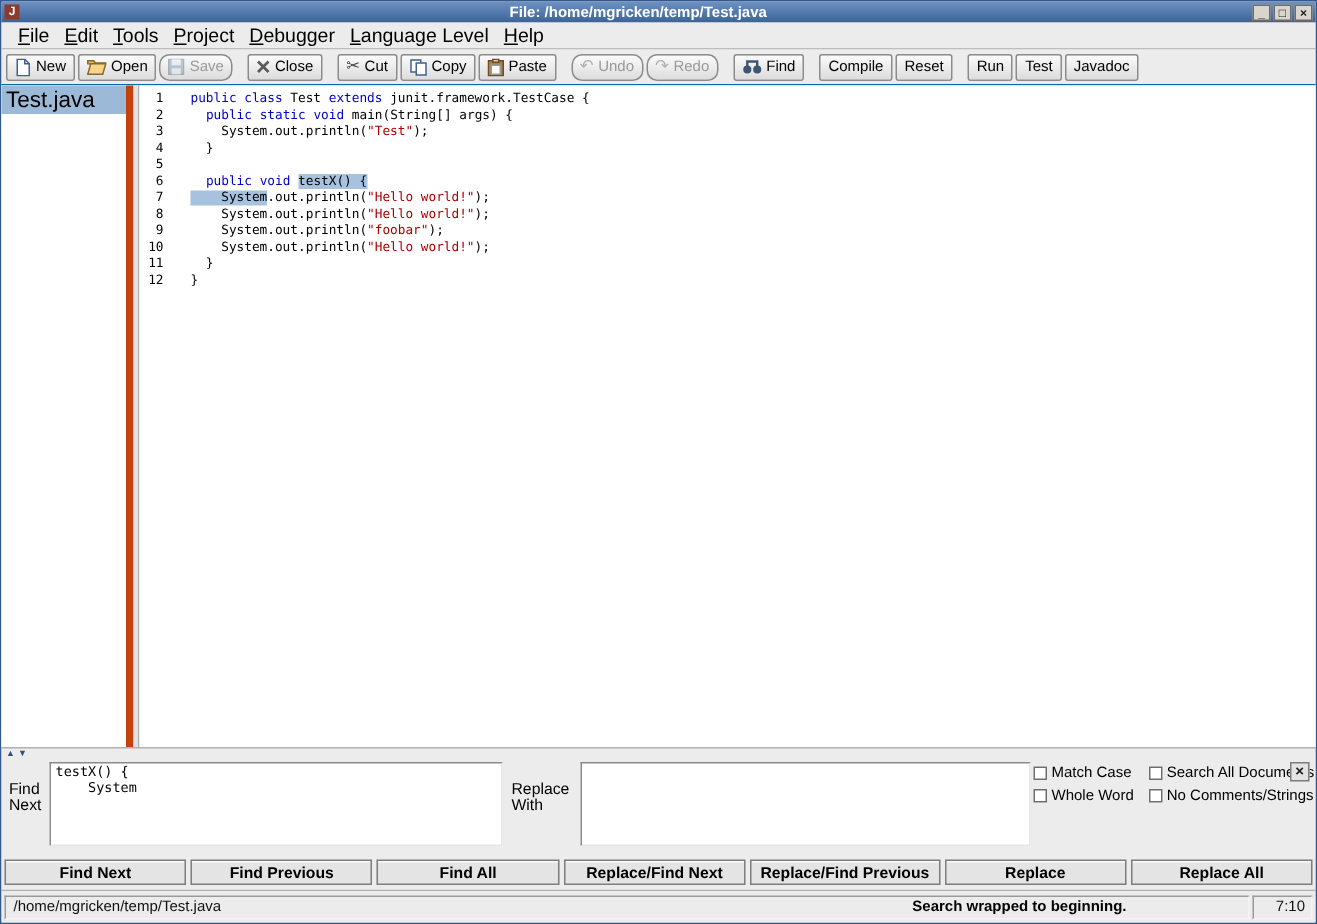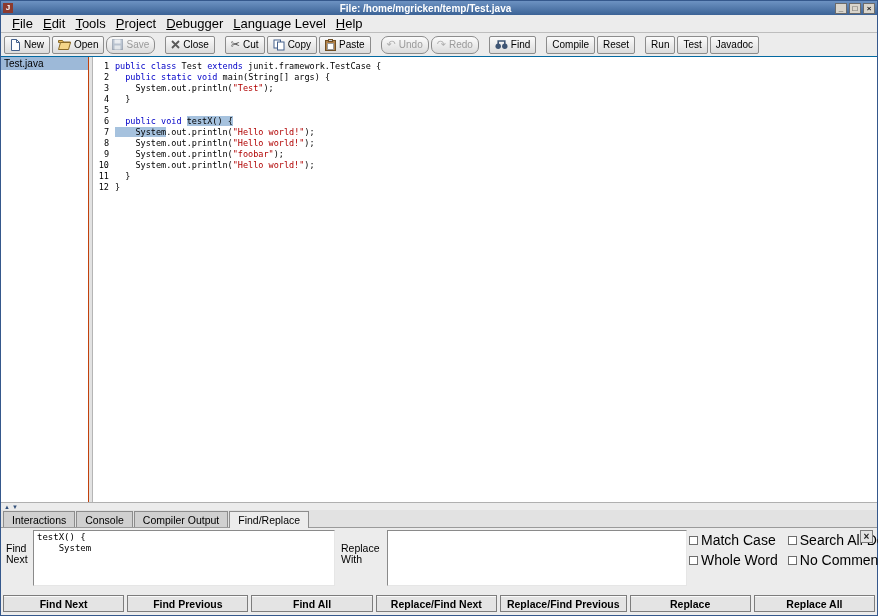--- a/index.html
+++ b/index.html
@@ -25,28 +25,28 @@
   .tbtn { display:flex; align-items:center; gap:3px; height:18px; padding:1px 5px; background:linear-gradient(#fbfbfb,#dcdcdc); border:1px solid #8c8c8c; border-radius:2px; font-size:10px; color:#000; white-space:nowrap; }
   .tbtn.disabled { color:#9a9a9a;border-radius:7px; }
   .tbtn.disabled svg { opacity:.4; }
   .tbtn.disabled .glyph { color:#b0b0b0; }
   .tbtn .icon { display:flex; align-items:center; }
   .glyph { font-size:11px; line-height:11px; color:#444; }
   .tb-gap { width:6px; flex:0 0 6px; }
 
   
   .main { flex:1 1 auto; min-height:0; display:flex; background:#fff; }
-  .filepane { flex:0 0 88px; background:#fff; border-right:1px solid #c2410c; font-size:10px; }
+  .filepane { flex:0 0 88px; background:#fff; border-right:5px solid #c2410c; font-size:15px; }
   .file-item { padding:1px 3px; white-space:nowrap; }
   .file-item.selected { background:var(--filesel,#9db9d8); }
   .divider { flex:0 0 4px; background:#e2e2e2; border-right:1px solid #b5b5b5; }
   .editor { flex:1; display:flex; font-family:"DejaVu Sans Mono",monospace; font-size:8.5px; line-height:11px; padding:4px 0 0 2px; background:#fff; overflow:hidden; }
   .gutter { flex:0 0 20px; text-align:right; padding-right:6px; color:#000; }
   .gutter div { height:11px; }
-  .code { flex:1; }
+  .code { flex:1;margin-left:12px; }
   .code-line { white-space:pre; height:11px; }
   .tok.p { color:#000; }
   .tok.k { color:var(--kw,#0000c8); }
   .tok.s { color:var(--str,#b00000); }
   .tok.sel { background:var(--sel,#a6c2de); }
 
   
   .splitrow { flex:0 0 8px; background:#ececec; border-top:1px solid #b0b0b0; display:flex; align-items:center; padding-left:3px; gap:2px; }
   .split-arrow { font-size:6px; line-height:6px; color:#33507a; }
 
@@ -57,21 +57,21 @@
 
   
   .panel { flex:0 0 87px; background:#ececec; position:relative; }
   .field-label { position:absolute; font-size:10.5px; line-height:11px; color:#000; }
   .find-label { left:5px; top:15px; width:26px; }
   .replace-label { left:340px; top:15px; width:42px; }
   .fr-field { position:absolute; top:2px; height:56px; background:#fff; border:1px solid; border-color:#8a8a8a #e6e6e6 #e6e6e6 #8a8a8a; font-family:"DejaVu Sans Mono",monospace; font-size:9px; line-height:11px; padding:1px 3px; resize:none; overflow:hidden; white-space:pre; color:#000; }
   .find-field { left:32px; width:302px; }
   .replace-field { left:386px; width:300px; }
   .checks { position:absolute; left:688px; top:4px; display:grid; grid-template-columns:auto auto; column-gap:10px; row-gap:4px; }
-  .check { display:flex; align-items:center; gap:3px; font-size:14px; white-space:nowrap; }
+  .check { display:flex; align-items:center; gap:3px; font-size:10px; white-space:nowrap; }
   .cb { width:9px; height:9px; background:#fff; border:1px solid #6e6e6e; flex:0 0 9px; }
   .panel-close { position:absolute; right:4px; top:2px; width:13px; height:13px; background:#e4e4e4; border:1px solid #7d7d7d; font-size:10px; line-height:11px; text-align:center; font-weight:bold; color:#222; }
   .fr-buttons { position:absolute; left:2px; right:2px; bottom:3px; height:17px; display:flex; gap:3px; }
   .fr-btn { flex:1; background:#e4e4e4; border:1px solid #7d7d7d; box-shadow:inset 0 1px 0 #fafafa; font-size:10.5px; font-weight:bold; color:#000; display:flex; align-items:center; justify-content:center; white-space:nowrap; font-family:"Liberation Sans",sans-serif; }
 
   
   .statusbar { flex:0 0 22px; background:#ececec; border-top:1px solid #b0b0b0; display:flex; align-items:center; padding:2px; gap:2px; }
   .status-left { flex:1; height:16px; border:1px solid; border-color:#9a9a9a #f4f4f4 #f4f4f4 #9a9a9a; display:flex; align-items:center; padding:0 5px; font-size:10px; color:#111; }
   .status-msg { margin-left:auto; margin-right:76px; font-weight:bold; color:#000; }
   .status-pos { flex:0 0 40px; height:16px; border:1px solid; border-color:#9a9a9a #f4f4f4 #f4f4f4 #9a9a9a; display:flex; align-items:center; justify-content:flex-end; padding:0 4px; font-size:10px; color:#111; }
@@ -237,26 +237,20 @@
           <div class="code-line"><span class="tok p">}</span></div>
         </div>
     </div>
   </div>
 
   <div class="splitrow">
     <span class="split-arrow">▲</span>
     <span class="split-arrow">▼</span>
   </div>
 
-  <div class="tabbar">
-      <div class="tab">Interactions</div>
-      <div class="tab">Console</div>
-      <div class="tab">Compiler Output</div>
-      <div class="tab active">Find/Replace</div>
-    </div>
 
   <div class="panel">
     <div class="field-label find-label">Find Next</div>
     <textarea class="fr-field find-field" spellcheck="false" style="">testX() {
     System</textarea>
     <div class="field-label replace-label">Replace With</div>
     <textarea class="fr-field replace-field" spellcheck="false" style=""></textarea>
     <div class="checks">
         <label class="check">
           <span class="cb"></span>
@@ -280,14 +274,21 @@
         <button class="fr-btn">Find Next</button>
         <button class="fr-btn">Find Previous</button>
         <button class="fr-btn">Find All</button>
         <button class="fr-btn">Replace/Find Next</button>
         <button class="fr-btn">Replace/Find Previous</button>
         <button class="fr-btn">Replace</button>
         <button class="fr-btn">Replace All</button>
       </div>
   </div>
 
+  <div class="statusbar">
+    <div class="status-left">
+      <span>/home/mgricken/temp/Test.java</span>
+      <span class="status-msg">Search wrapped to beginning.</span>
+    </div>
+    <div class="status-pos">7:10</div>
+  </div>
 
 </div>
 
 </body></html>

